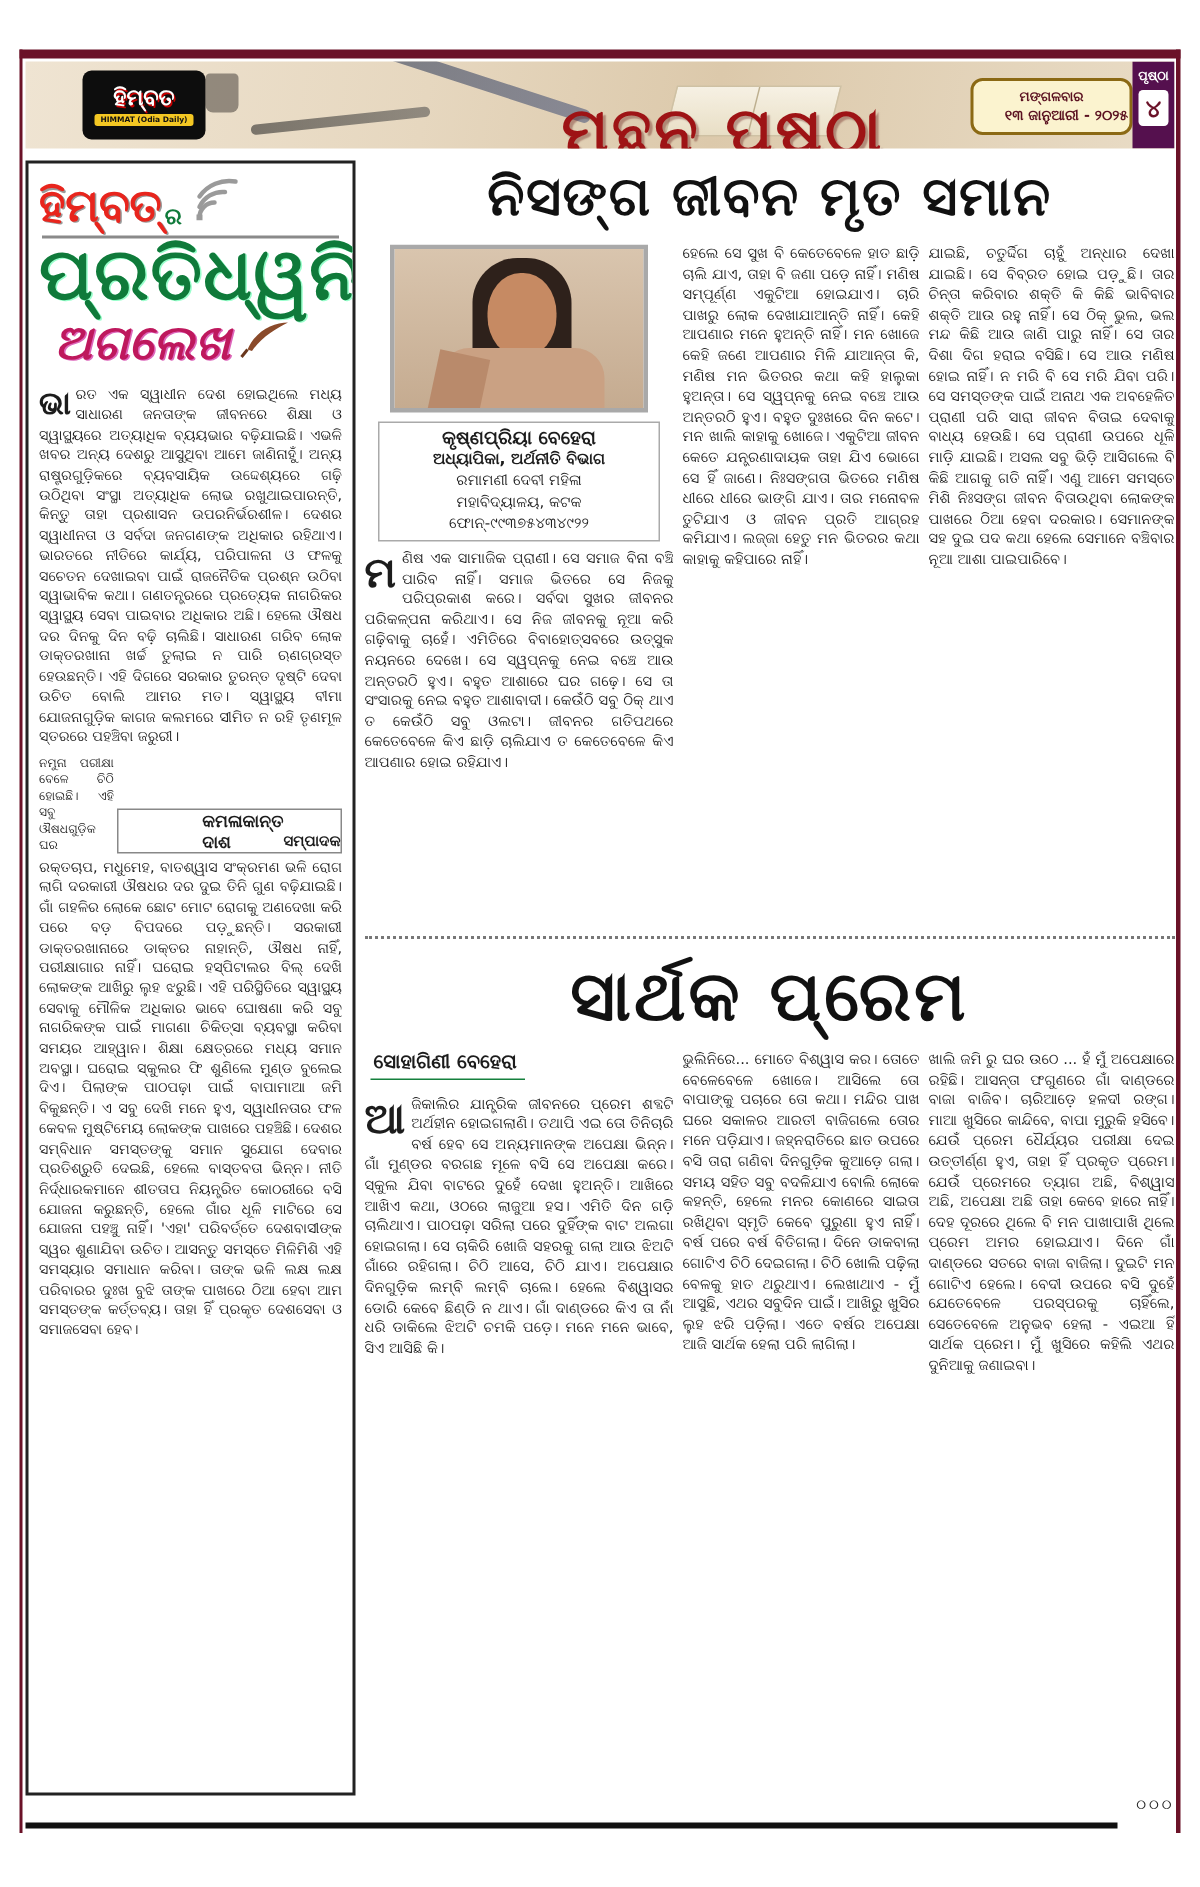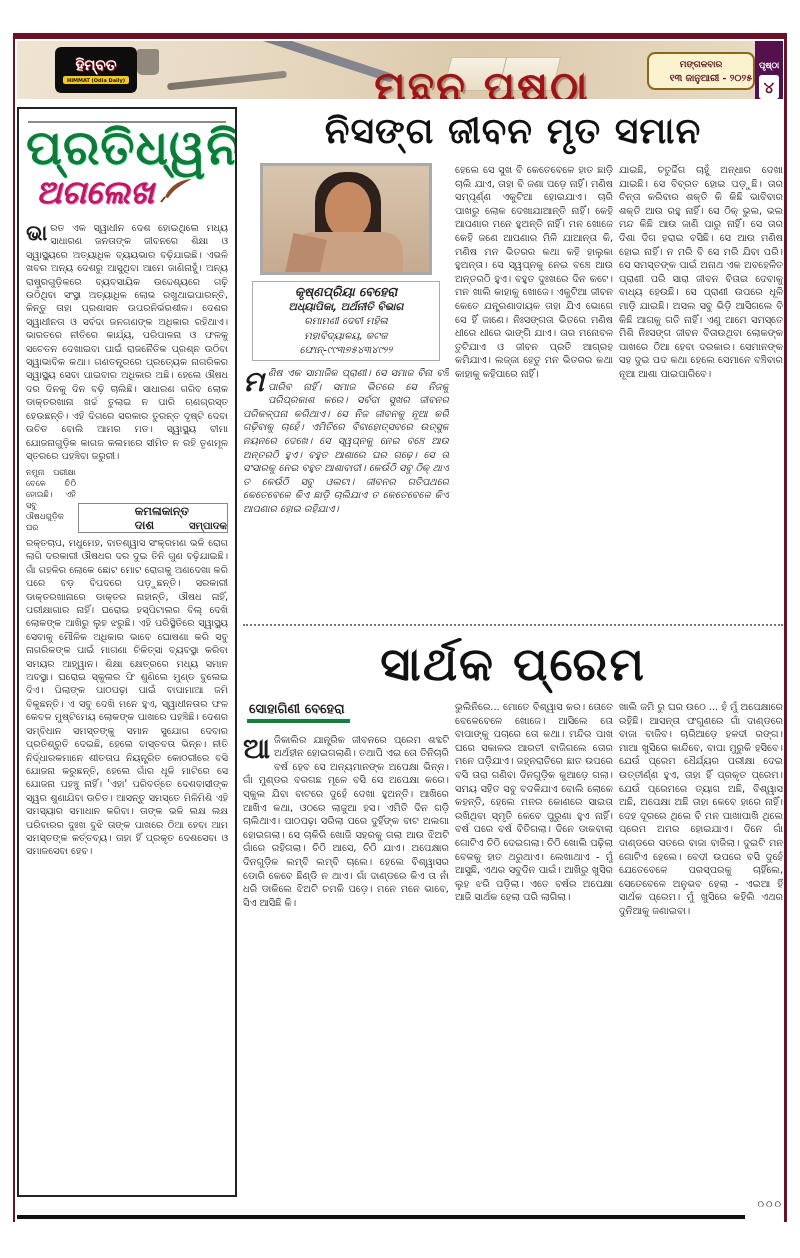--- a/index.html
+++ b/index.html
@@ -28,21 +28,21 @@
 
   .banner-title { position:absolute; left:300px; top:16px; width:330px; height:58px; display:flex; align-items:center; justify-content:center;
                   color:#9e1315; font-size:42px; font-weight:bold; text-shadow:2px 2px 1px rgba(90,10,10,.35); letter-spacing:2px; white-space:nowrap; }
 
   .datebox { position:absolute; left:630px; top:11px; width:108px; height:38px; background:#fbf3cf;
              border:2px solid #8b6914; border-radius:8px; display:flex; flex-direction:column; align-items:center; justify-content:center; }
   .datebox .d1 { font-size:9px; font-weight:bold; color:#5a1020; }
   .datebox .d2 { font-size:9.5px; font-weight:bold; color:#5a1020; margin-top:2px; white-space:nowrap;margin-left:20px; }
 
   .pagestrip { position:absolute; right:0; top:0; width:28px; height:58px; background:#55104e;
-               display:flex; flex-direction:column; align-items:center; justify-content:flex-start; padding-top:19px; }
+               display:flex; flex-direction:column; align-items:center; justify-content:flex-start; padding-top:5px; }
   .pagestrip .p-label { color:#fff; font-size:8.5px; font-weight:bold; }
   .pagestrip .p-num { margin-top:4px; background:#fff; color:#6b1228; font-size:16px; font-weight:bold;
                       width:20px; height:24px; display:flex; align-items:center; justify-content:center; border-radius:3px; }
 
   
   .leftbox { position:absolute; left:17px; top:107px; width:220px; height:1090px; border:2px solid #222;
              background:#fff; padding:6px 7px; overflow:hidden; }
   .lb-logo { position:relative; padding:2px 0 4px 0; }
   .lb-row1 { display:flex; align-items:flex-end; }
   .lb-himbat { color:#e8251d; font-size:30px; font-weight:bold; line-height:30px; text-shadow:1px 1px 0 #999; }
@@ -67,21 +67,21 @@
   .ed-meta { flex:1; display:flex; align-items:center; justify-content:center; }
   .ed-name { font-size:11.5px; font-weight:bold; }
   .ed-line { width:70%; height:1px; background:#555; margin:3px 0; }
   .ed-role { font-size:10px; font-weight:bold;margin-top:15px; }
   .lb-sec2 { height:648px; overflow:hidden; margin-top:3px; }
 
   
   .headline1 { position:absolute; left:243px; top:104px; width:540px; height:54px; display:flex; align-items:center; justify-content:center;
                font-size:36px; font-weight:bold; color:#111; letter-spacing:1px; white-space:nowrap; }
   .a1col { position:absolute; top:163px; height:450px; overflow:hidden; font-size:9.8px; line-height:13.6px; text-align:justify; word-break:break-word; }
-  .a1c1 { left:243px; width:206px;font-style:italic; }
+  .a1c1 { left:243px; width:206px; }
   .a1c2 { left:455px; width:158px; }
   .a1c3 { left:619px; width:164px; }
   .a-photo { width:172px; height:112px; margin:0 auto; border:3px solid #a9a9a9; background:linear-gradient(#d9c5ae,#c5ab90); position:relative; overflow:hidden; }
   .a-photo .hair { position:absolute; left:52px; top:6px; width:66px; height:74px; background:#2e211b; border-radius:30px 30px 8px 8px; }
   .a-photo .face { position:absolute; left:62px; top:16px; width:46px; height:56px; background:#c68a63; border-radius:48%; }
   .a-photo .body { position:absolute; left:30px; bottom:-6px; width:110px; height:46px; background:#caa183; border-radius:20px 20px 0 0; }
   .a-photo .drape { position:absolute; left:26px; bottom:-4px; width:34px; height:40px; background:#b98a6b; transform:rotate(12deg); }
   .a-byline { width:188px; margin:6px auto 5px auto; border:1px solid #aaa; padding:3px 2px; text-align:center; }
   .a-byline .b1 { font-size:12.5px; font-weight:bold; }
   .a-byline .b2 { font-size:10.5px; font-weight:bold; margin-top:1px; }
@@ -90,21 +90,21 @@
 
   .dotted-sep { position:absolute; left:243px; top:624px; width:540px; border-top:2px dotted #777; }
 
   
   .headline2 { position:absolute; left:243px; top:632px; width:540px; height:64px; display:flex; align-items:center; justify-content:center;
                font-size:46px; font-weight:bold; color:#111; letter-spacing:2px; white-space:nowrap; }
   .a2col { position:absolute; top:700px; height:512px; overflow:hidden; font-size:9.8px; line-height:13.6px; text-align:justify; word-break:break-word; }
   .a2c1 { left:243px; width:206px; }
   .a2c2 { left:455px; width:158px; }
   .a2c3 { left:619px; width:164px; }
-  .a2-byline { display:inline-block; font-size:13px; font-weight:bold; border-bottom:4px solid #15803d; padding:0 6px 3px 2px; margin:2px 0 10px 4px; }
+  .a2-byline { display:inline-block; font-size:13px; font-weight:bold; border-bottom:1px solid #15803d; padding:0 6px 3px 2px; margin:2px 0 10px 4px; }
   .end-marker { position:absolute; left:700px; top:1199px; width:83px; text-align:right; font-size:9px; letter-spacing:2px; }
 
   .bottom-rule { position:absolute; left:17px; top:1215px; width:728px; height:3px;
                  border-top:3px solid #111; border-bottom:1px solid #111; }
 </style>
 </head>
 <body>
 
 <div class="page">
   <div class="frame"></div>
@@ -128,20 +128,34 @@
     </div>
 
     <div class="pagestrip">
       <div class="p-label">ପୃଷ୍ଠା</div>
       <div class="p-num">୪</div>
     </div>
   </div>
 
   <div class="leftbox">
     <div class="lb-logo">
+      <div class="lb-row1">
+        <span class="lb-himbat">ହିମ୍ବତ୍</span>
+        <span class="lb-ra">ର</span>
+        <span class="lb-wifi">
+          <svg width="36" height="30" viewBox="0 0 36 30">
+            <g fill="none" stroke="#9a9a9a" stroke-width="3" stroke-linecap="round">
+              <path d="M4 28 A10 10 0 0 1 14 18"></path>
+              <path d="M4 21 A17 17 0 0 1 21 11"></path>
+              <path d="M4 14 A24 24 0 0 1 28 4"></path>
+            </g>
+            <rect x="2" y="26" width="4" height="4" fill="#9a9a9a"></rect>
+          </svg>
+        </span>
+      </div>
       <div class="lb-hr"></div>
       <div class="lb-echo">ପ୍ରତିଧ୍ୱନି</div>
       <div class="lb-row3">
         <span class="lb-script">ଅଗଲେଖ</span>
         <span class="lb-quill">
           <svg width="34" height="26" viewBox="0 0 34 26">
             <path d="M32 2 C22 2 10 8 5 20 L8 21 C14 12 24 6 32 2 Z" fill="#8a4a2a"></path>
             <path d="M5 20 L1 25" stroke="#6a381e" stroke-width="2"></path>
           </svg>
         </span>

